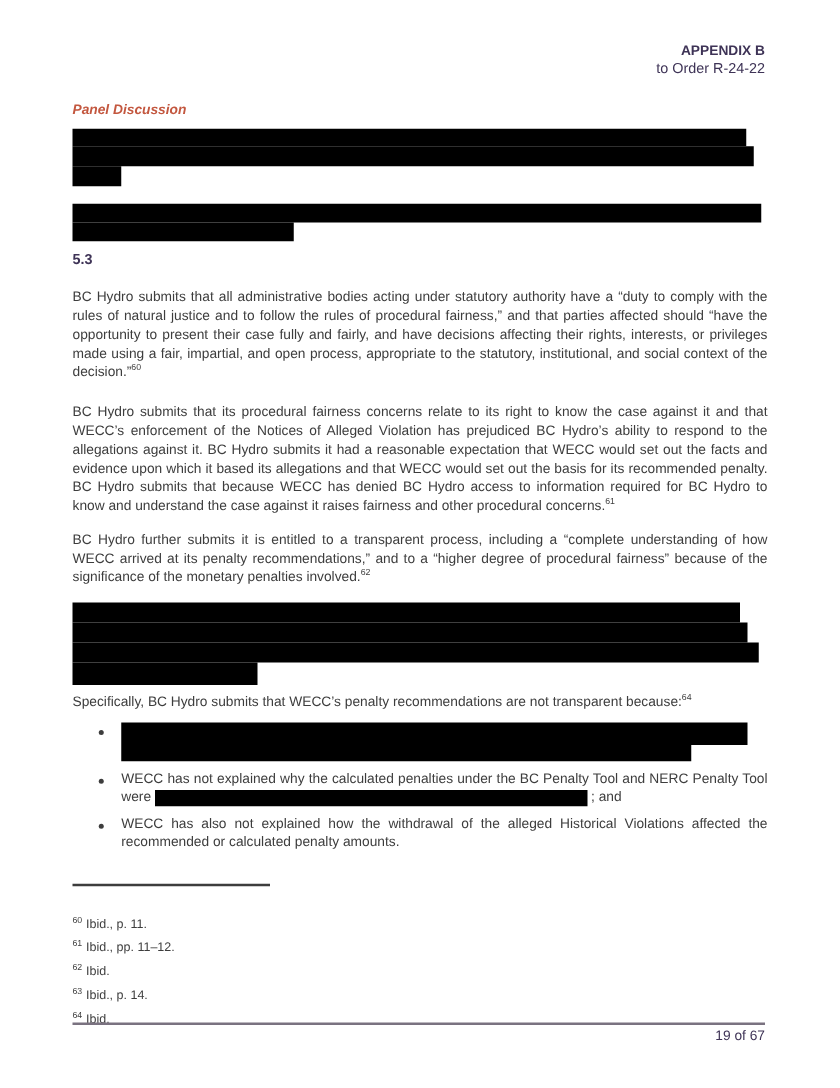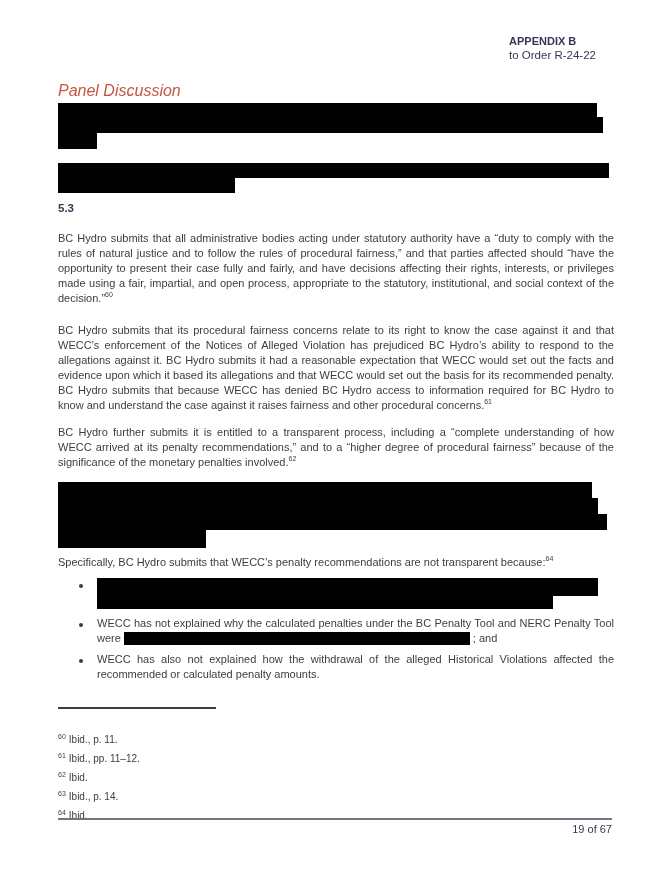--- a/index.html
+++ b/index.html
@@ -5,29 +5,29 @@
   html, body { margin: 0; padding: 0; }
   body {
     width: 672px; height: 870px;
     background: #ffffff;
     position: relative;
     font-family: "Liberation Sans", "DejaVu Sans", sans-serif;
     color: #3d3d3d;
     overflow: hidden;
   }
   .doc-header {
-    position: absolute; top: 34px; right: 76px;
-    text-align: left; color: #3e3356; line-height: 14px;
+    position: absolute; top: 34px; right: 60px;
+    text-align: right; color: #3e3356; line-height: 14px;
   }
   .hdr-appendix { font-weight: bold; font-size: 11px; }
   .hdr-order { font-size: 11.5px; }
 
   .panel-label {
     position: absolute; top: 82px; left: 58px;
-    font-size: 16px; font-style: italic; color: #c3573f;
+    font-size: 11px; font-style: italic; color: #c3573f; font-weight: bold;
   }
 
   .redact { position: absolute; background: #000; }
   .r-g1a { top: 103px; left: 58px; width: 539px; height: 14px; }
   .r-g1b { top: 117px; left: 58px; width: 545px; height: 16px; }
   .r-g1c { top: 133px; left: 58px; width: 39px;  height: 16px; }
   .r-g2a { top: 163px; left: 58px; width: 551px; height: 15px; }
   .r-g2b { top: 178px; left: 58px; width: 177px; height: 15px; }
   .r-g3a { top: 482px; left: 58px; width: 534px; height: 16px; }
   .r-g3b { top: 498px; left: 58px; width: 540px; height: 16px; }

